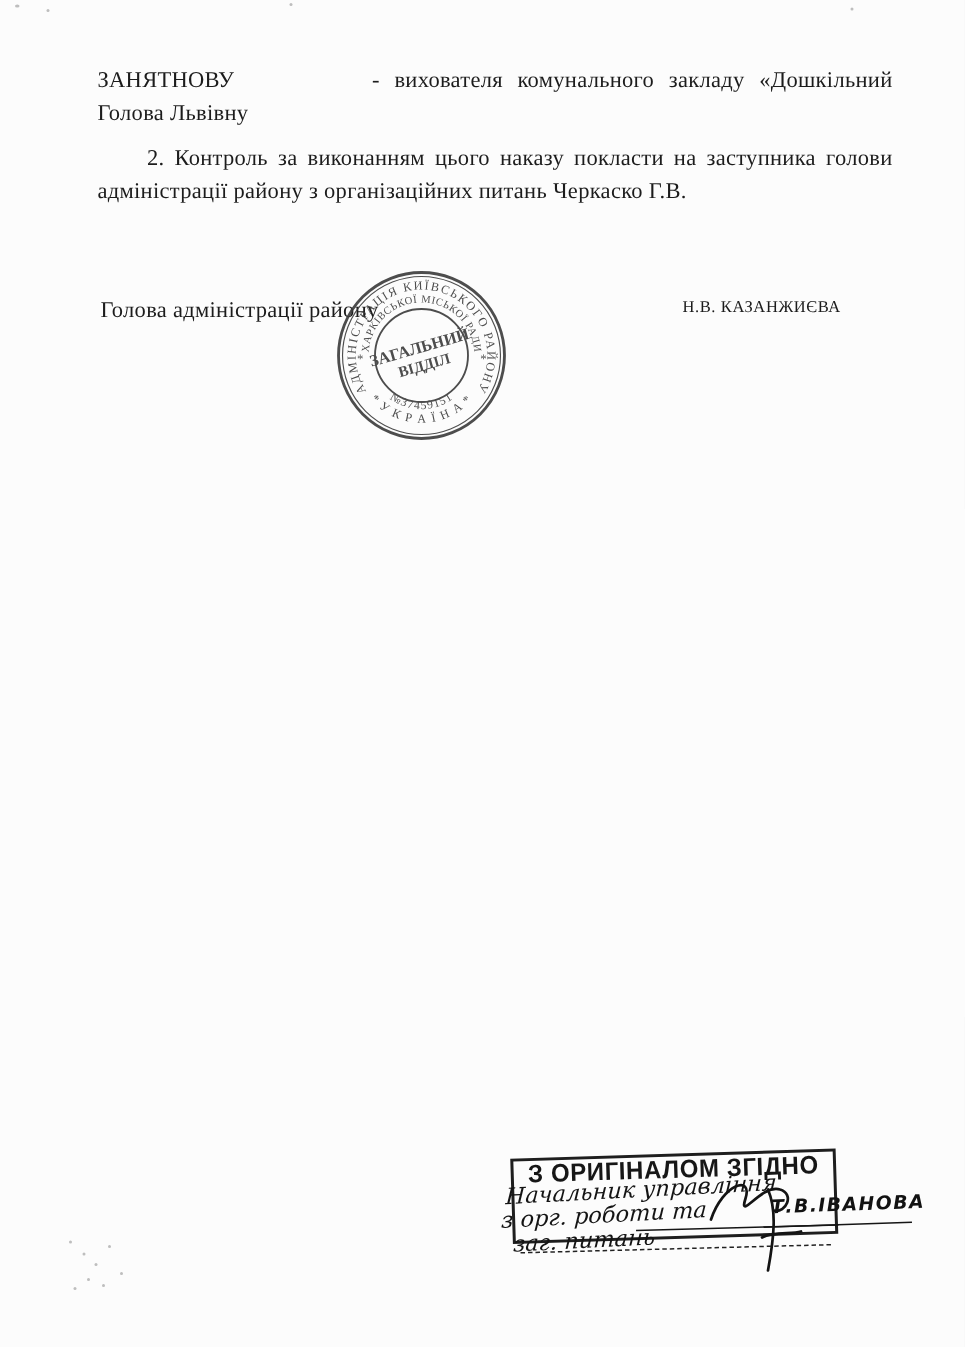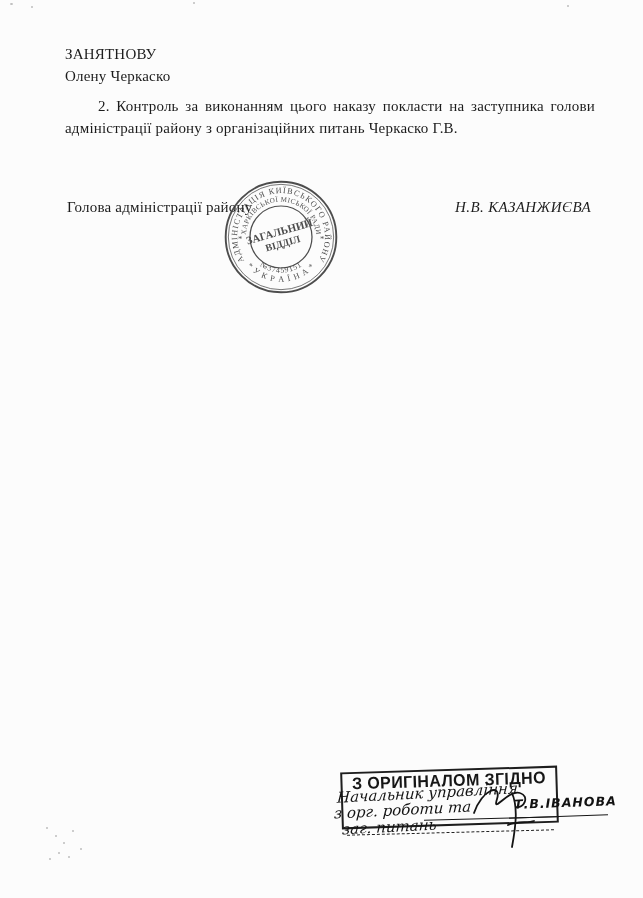--- a/index.html
+++ b/index.html
@@ -14,21 +14,21 @@
   }
   
   .content{position:absolute;left:65px;top:44px;width:530px;font-size:15px;line-height:21.5px;letter-spacing:.2px;}
   .appointee-row{display:flex;}
   .col-left{width:183px;flex:0 0 183px;}
   .col-right{width:347px;flex:0 0 347px;}
   .just{text-align:justify;text-align-last:justify;}
   .para2{margin-top:9px;font-family:Liberation Serif, serif;}
   .para2 .indent{text-indent:33px;}
   .sig-title{position:absolute;left:67px;top:199px;font-size:15px;letter-spacing:.2px;text-align:center;}
-  .sig-name{position:absolute;left:455px;top:199px;font-size:15px;letter-spacing:.4px;font-style:italic;}
+  .sig-name{position:absolute;left:455px;top:199px;font-size:11px;letter-spacing:.4px;}
   
   .round-stamp{position:absolute;left:219px;top:175px;width:124px;height:124px;opacity:.9;}
   
   .copy-stamp{
     position:absolute;left:341px;top:769px;width:217px;height:57px;
     border:2px solid #1e1e1e;transform:rotate(-1.8deg);
     box-sizing:border-box;
   }
   .copy-stamp-title{
     margin-top:1px;text-align:center;
@@ -60,23 +60,24 @@
 </style>
 </head>
 <body>
 
 <div class="page">
 
   <div class="content">
     <div class="appointee-row">
       <div class="col-left">
         <div>ЗАНЯТНОВУ</div>
-        <div>Олену Черкаско</div>
+        <div>Голова Львівну</div>
       </div>
       <div class="col-right">
+        <div class="just">- вихователя комунального закладу «Дошкільний</div>
       </div>
     </div>
     <div class="para2">
       <div class="just indent">2. Контроль за виконанням цього наказу покласти на заступника голови</div>
       <div>адміністрації району з організаційних питань Черкаско Г.В.</div>
     </div>
   </div>
 
   <div class="sig-title">Голова адміністрації району</div>
   <div class="sig-name">Н.В. КАЗАНЖИЄВА</div>

